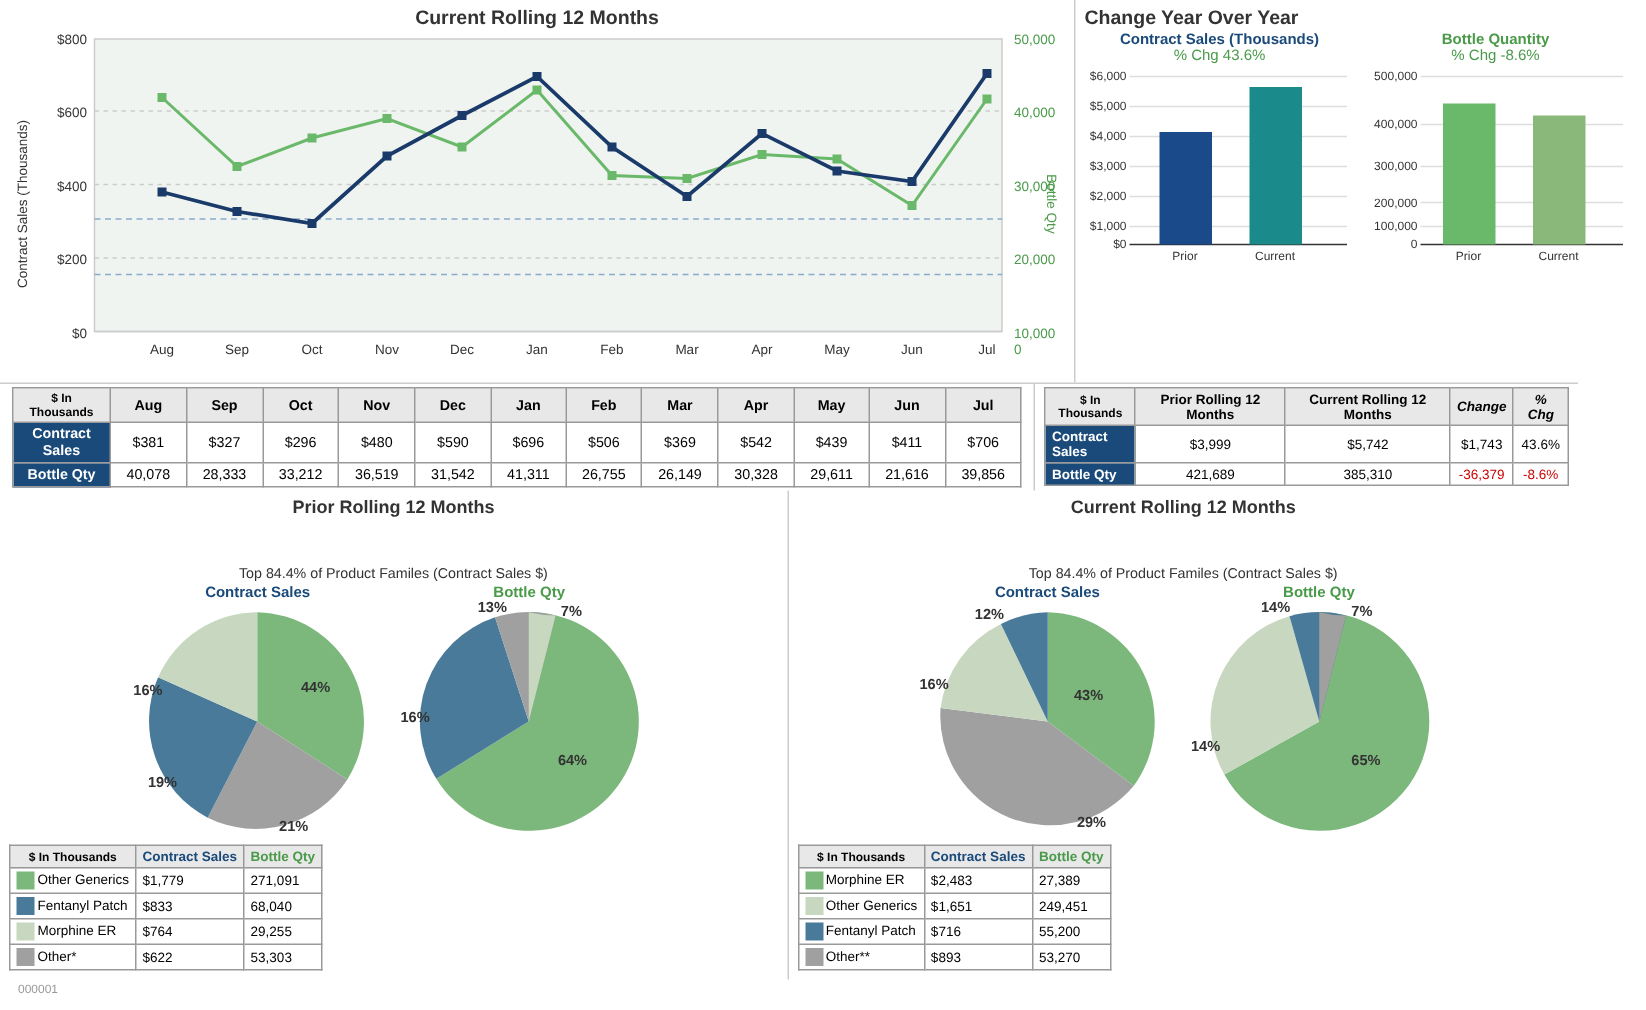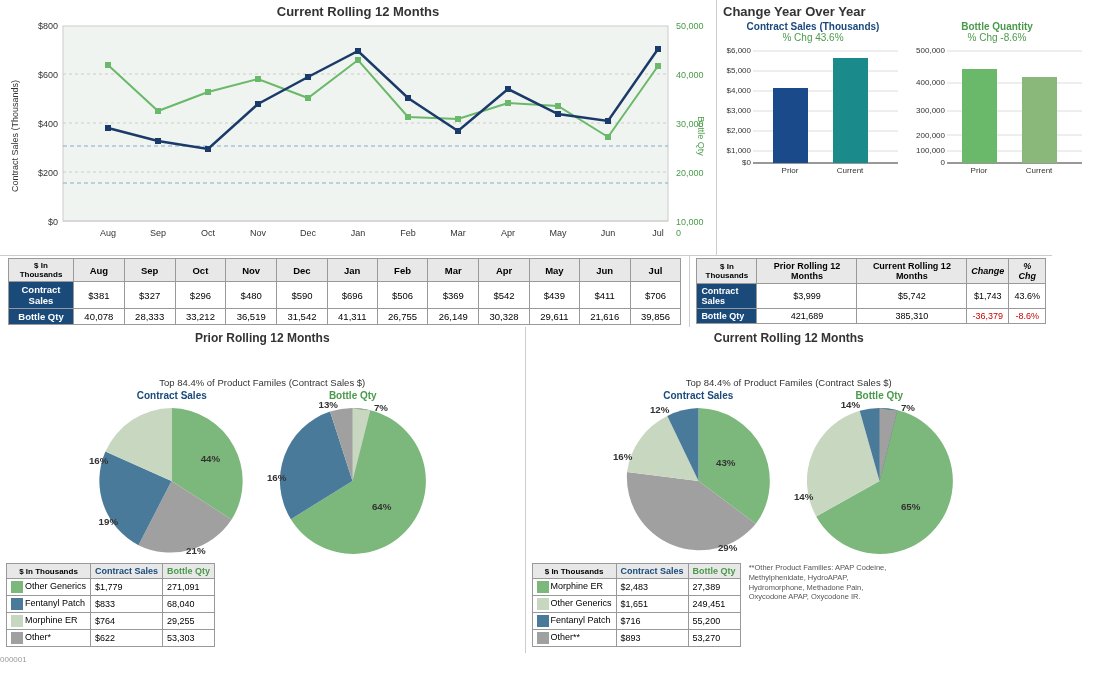--- a/index.html
+++ b/index.html
@@ -455,20 +455,19 @@
               <td>$716</td>
               <td>55,200</td>
             </tr>
             <tr>
               <td><span class="color-swatch" style="background:#a0a0a0;"></span>Other**</td>
               <td>$893</td>
               <td>53,270</td>
             </tr>
           </tbody>
         </table>
-        <div class="footnote">**Other Product Families: APAP Codeine, Methylphenidate, HydroAPAP, Hydromorphone, Methadone Pain, Oxycodone APAP, Oxycodone IR.</div>
       </div>
     </div>
   </div>
 
-  <div style="font-size:8px; padding:2px 0; color:#999;">000001</div>
+  <div style="font-size:8px; padding:2px 12px; color:#999;">000001</div>
 
 </div>
 
 </body></html>

